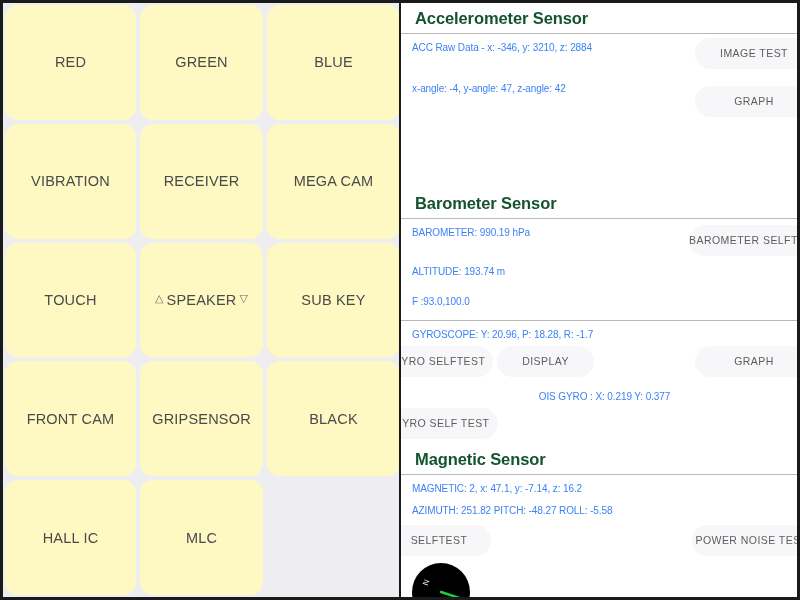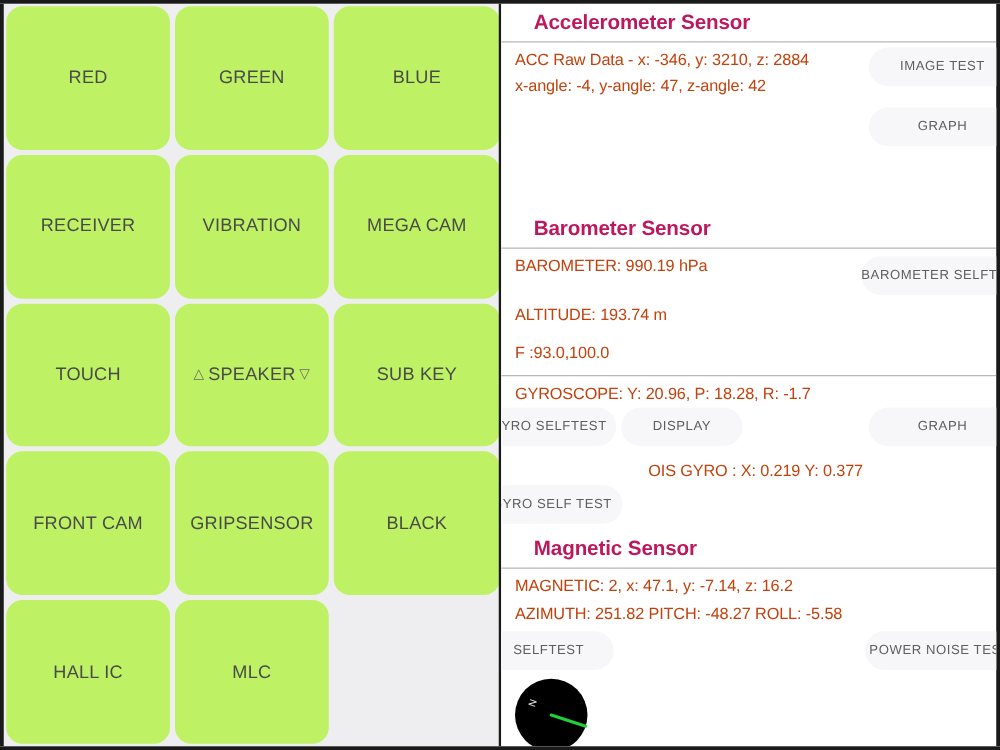--- a/index.html
+++ b/index.html
@@ -34,21 +34,21 @@
     background: #eeeef1;
     box-sizing: border-box;
     border-left: 3px solid #1a1a1a;
     display: grid;
     grid-template-columns: 135px 127px 137px;
     grid-template-rows: repeat(5, 1fr);
     gap: 0;
     overflow: hidden;
   }
   .grid-cell {
-    background: #bef264;
+    background: #fef9c3;
     border-radius: 13px;
     margin: 2px;
     display: flex;
     align-items: center;
     justify-content: center;
     color: #4a4a4a;
     font-size: 14.5px;
     letter-spacing: 0.2px;
     white-space: nowrap;
     overflow: hidden;
@@ -77,34 +77,34 @@
     left: 401px;
     top: 0;
     width: 399px;
     height: 594px;
     background: #ffffff;
     box-sizing: border-box;
     border-right: 3px solid #1a1a1a;
     overflow: hidden;
   }
   .sec-title {
-    color: #be185d;
+    color: #14532d;
     font-size: 16.5px;
     font-weight: bold;
-    padding: 6px 0 5px 26px;
+    padding: 6px 0 5px 14px;
     letter-spacing: -0.1px;
   }
   .sec-rule {
     height: 1px;
     background: #b8b8b8;
     margin: 0;
   }
   .readout {
-    color: #c2410c;
-    font-size: 13px;
+    color: #3b82f6;
+    font-size: 10px;
     line-height: 19px;
     padding: 4px 0 2px 11px;
     letter-spacing: -0.1px;
     white-space: nowrap;
   }
   .btn-row {
     position: relative;
     height: 34px;
     text-decoration: underline;
   }
@@ -159,24 +159,24 @@
         <span>RED</span>
       </div>
     <div class="grid-cell">
         <span>GREEN</span>
       </div>
     <div class="grid-cell">
         <span>BLUE</span>
       </div>
 
     <div class="grid-cell">
+        <span>VIBRATION</span>
+      </div>
+    <div class="grid-cell">
         <span>RECEIVER</span>
-      </div>
-    <div class="grid-cell">
-        <span>VIBRATION</span>
       </div>
     <div class="grid-cell">
         <span>MEGA CAM</span>
       </div>
 
     <div class="grid-cell">
         <span>TOUCH</span>
       </div>
     <div class="grid-cell">
       <span class="tri">△</span>
@@ -206,21 +206,21 @@
   </div>
 
   <div id="panel-divider"></div>
 
   <div id="right-panel">
 
     <div class="sec-title">Accelerometer Sensor</div>
     <div class="sec-rule"></div>
     <div style="position:relative;">
       <div class="readout">ACC Raw Data - x: -346, y: 3210, z: 2884</div>
-      <div class="readout" style="padding-top:0;">x-angle: -4, y-angle: 47, z-angle: 42</div>
+      <div class="readout" style="padding-top:0;margin-top:20px;">x-angle: -4, y-angle: 47, z-angle: 42</div>
       <div class="btn-row" style="position:absolute;right:0;top:4px;width:140px;height:31px;">
         <div class="pill" id="acc-image-test">IMAGE TEST</div>
       </div>
       <div class="btn-row" style="position:absolute;right:0;top:52px;width:140px;height:31px;">
         <div class="pill" id="acc-graph">GRAPH</div>
       </div>
     </div>
 
     <div style="height:88px;"></div>
 

